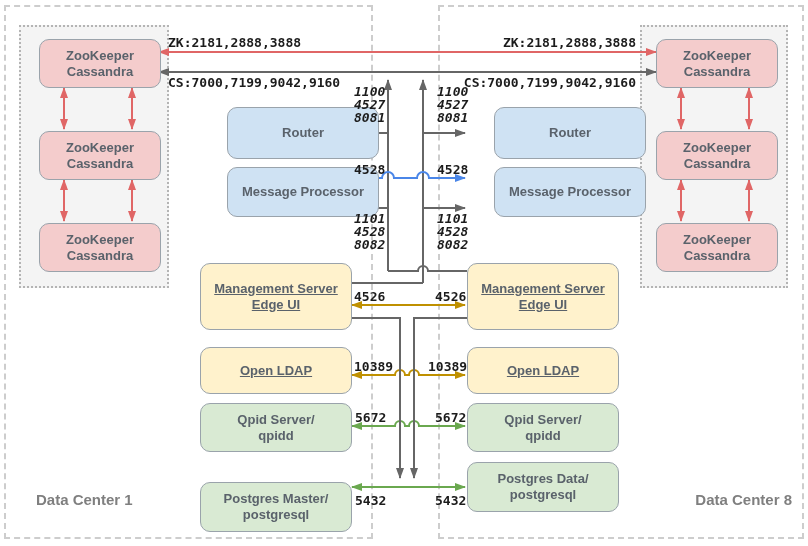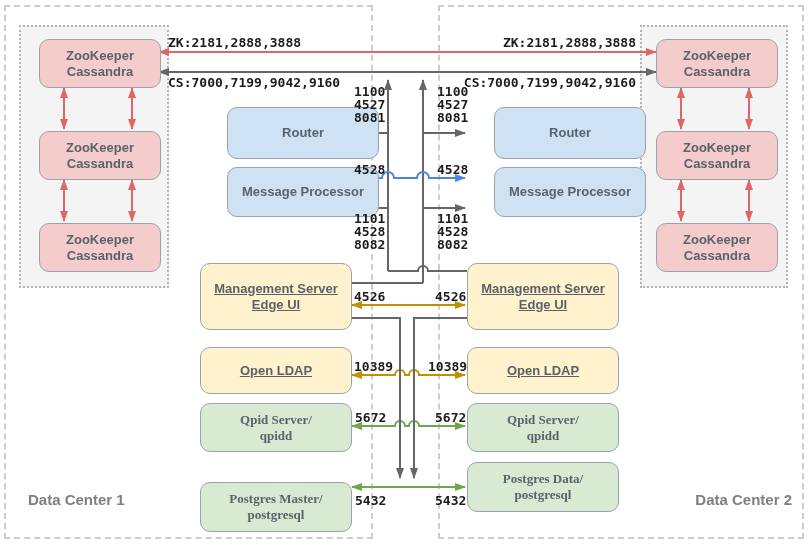--- a/index.html
+++ b/index.html
@@ -8,24 +8,24 @@
   .dc-frame{position:absolute;border:2px dashed #cdcdcd;background:transparent;z-index:0;}
   .cluster-frame{position:absolute;border:2px dotted #b4b4b4;background:#f4f4f4;z-index:0;}
   svg.wires{position:absolute;left:0;top:0;z-index:1;pointer-events:none;}
   .node{position:absolute;border:1.5px solid #9aa3ab;border-radius:10px;z-index:2;
         display:flex;flex-direction:column;justify-content:center;align-items:center;
         font-weight:bold;font-size:13px;line-height:16px;color:#5a626b;text-align:center;}
   .node .nl:empty{display:none;}
   .pink{background:#f4cccc;}
   .blue{background:#cfe2f3;margin-left:27px;}
   .yellow{background:#fff2cc;text-decoration:underline;}
-  .green{background:#d9ead3;font-family:Liberation Serif, serif;}
+  .green{background:#d9ead3;}
   .port{position:absolute;z-index:3;font-family:"DejaVu Sans Mono",monospace;
         font-size:13px;font-weight:bold;color:#1c1c1c;line-height:13px;white-space:nowrap;}
-  .port div{line-height:13px;}
+  .port div{line-height:13px;font-style:italic;}
   .dc-label{position:absolute;z-index:3;font-weight:bold;font-size:15px;color:#7f7f7f;white-space:nowrap;}
 </style>
 </head>
 <body>
 
 <div class="canvas">
 
   <div class="dc-frame" style="left:4px;top:5px;width:369px;height:534px;box-sizing:border-box;"></div>
   <div class="dc-frame" style="left:438px;top:5px;width:366px;height:534px;box-sizing:border-box;"></div>
 
@@ -208,16 +208,16 @@
 
   <div class="port" style="left:354px;top:360px;">10389</div>
   <div class="port" style="left:428px;top:360px;">10389</div>
 
   <div class="port" style="left:355px;top:411px;">5672</div>
   <div class="port" style="left:435px;top:411px;">5672</div>
 
   <div class="port" style="left:355px;top:494px;">5432</div>
   <div class="port" style="left:435px;top:494px;">5432</div>
 
-  <div class="dc-label" style="left:28px;top:491px;">Data Center 1</div>
-  <div class="dc-label" style="right:16px;top:491px;">Data Center 2</div>
+  <div class="dc-label" style="left:36px;top:491px;">Data Center 1</div>
+  <div class="dc-label" style="right:16px;top:491px;">Data Center 8</div>
 
 </div>
 
 </body></html>

